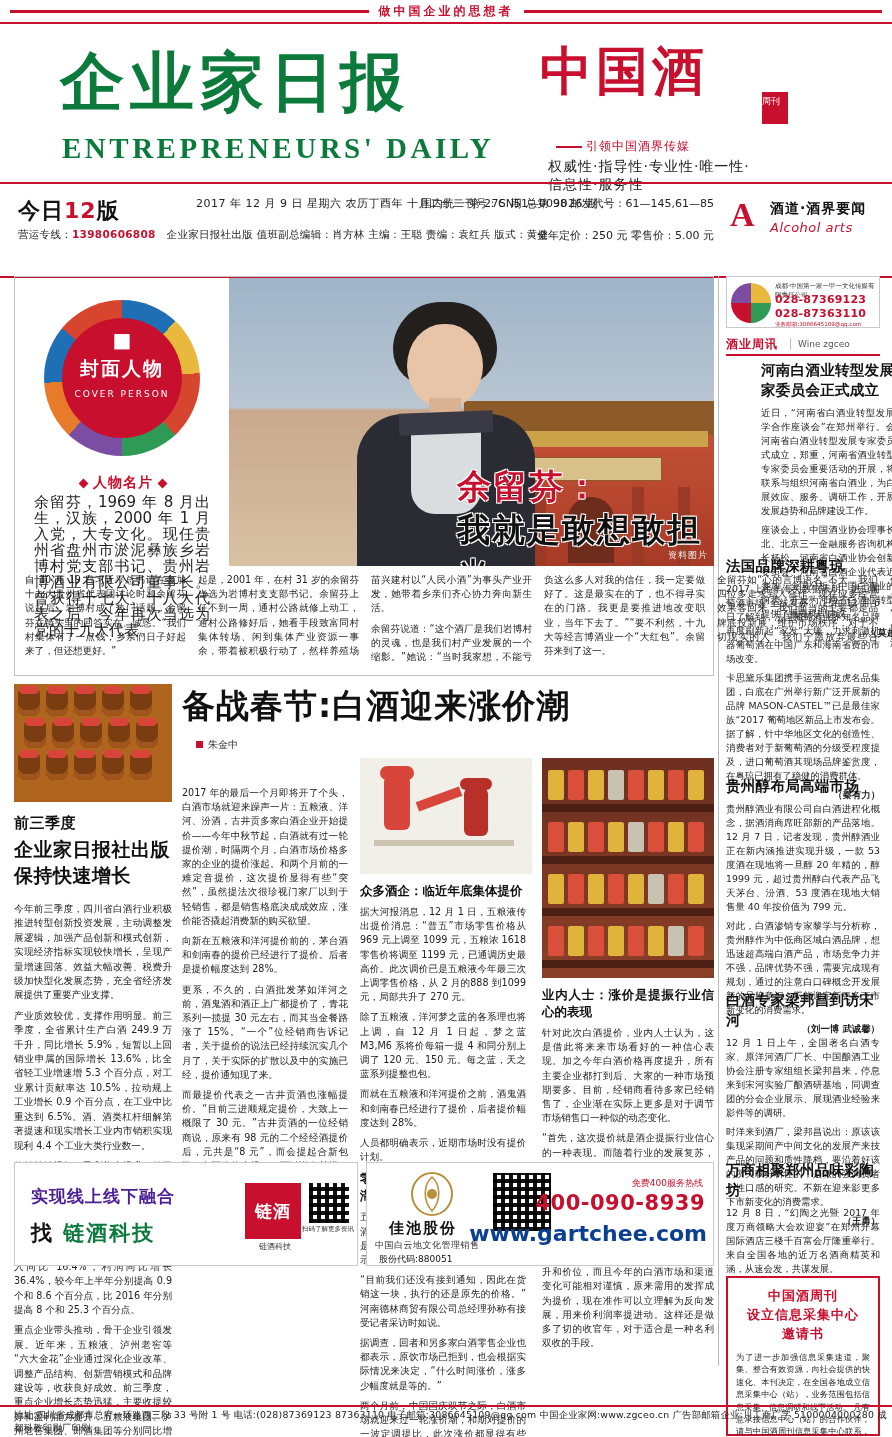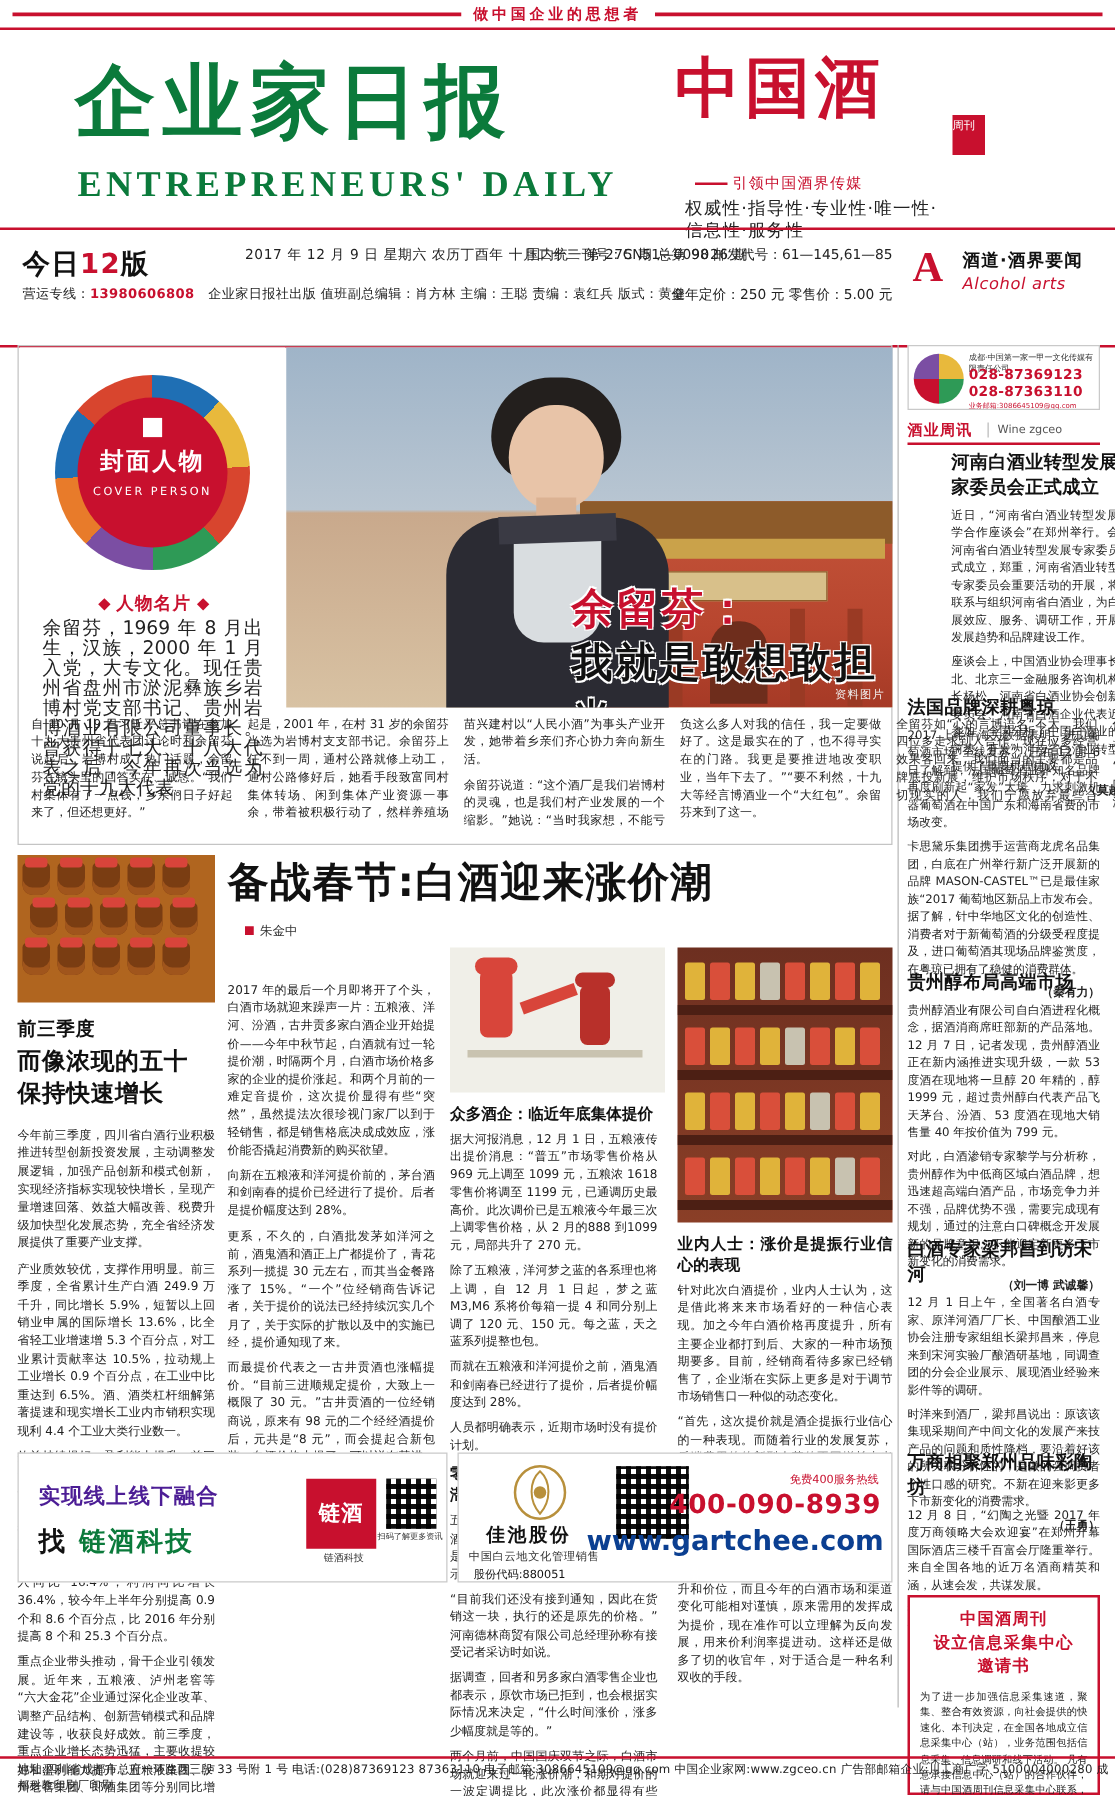--- a/index.html
+++ b/index.html
@@ -419,21 +419,21 @@
               </div>
             <div class="jar" style="left:88px;top:70px;">
                 <span class="lid"></span>
               </div>
             <div class="jar" style="left:116px;top:70px;">
                 <span class="lid"></span>
               </div>
           </div>
           <div class="sec2-head">
             <span class="sm">前三季度</span>
-            <span>而像浓现的五十</span><br>
+            <span>企业家日报社出版</span><br>
             <span>保持快速增长</span>
           </div>
           <div class="sec2-left-text">
             <p>今年前三季度，四川省白酒行业积极推进转型创新投资发展，主动调整发展逻辑，加强产品创新和模式创新，实现经济指标实现较快增长，呈现产量增速回落、效益大幅改善、税费升级加快型化发展态势，充全省经济发展提供了重要产业支撑。</p>
             <p>产业质效较优，支撑作用明显。前三季度，全省累计生产白酒 249.9 万千升，同比增长 5.9%，短暂以上回销业申属的国际增长 13.6%，比全省轻工业增速增 5.3 个百分点，对工业累计贡献率达 10.5%，拉动规上工业增长 0.9 个百分点，在工业中比重达到 6.5%。酒、酒类杠杆细解第著提速和现实增长工业内市销积实现现利 4.4 个工业大类行业数一。</p>
             <p>效益持续提好，盈利能力提升。前三季度，由于市场规模，名优白酒产品价格稳步提升，以“六粮金花”为龙头的重点企业看力加强产品结构调整，提高效率和运作盈利水平，一季度末，销售企业经营增长和销售收入，1-9 月，全省规上白酒企业主营业收入同比 16.4%，利润同比增长 36.4%，较今年上半年分别提高 0.9 个和 8.6 个百分点，比 2016 年分别提高 8 个和 25.3 个百分点。</p>
             <p>重点企业带头推动，骨干企业引领发展。近年来，五粮液、泸州老窖等“六大金花”企业通过深化企业改革、调整产品结构、创新营销模式和品牌建设等，收获良好成效。前三季度，重点企业增长态势迅猛，主要收提较好和盈利能力提升，五粮液集团、泸州老窖集团、郎酒集团等分别同比增长 36%、77.2%、55.1%，有力带动全省白酒产业规模增长。同时，五粮液、泸州老窖、剑南春等企业有效发挥引领带动作用，全省白酒行业整体产业集中度进一步提升，规模竞争力显著增强。为中国最大流通性白酒产业，今年以来各国销售同时下单不断增加，原酒的出厂售价同比猛涨 15%、全省重实现 2.5 万吨的原酒销量，销售额达到 30 亿元，同比 15 家的主要生产企业实现正常化与产品结构优化。</p>
 
           </div>
         </div>

